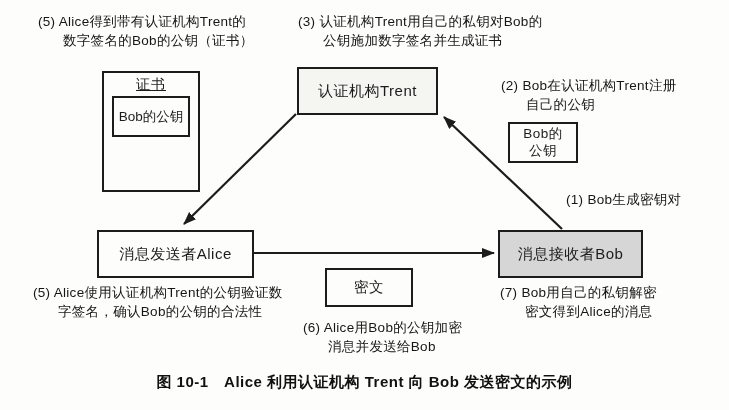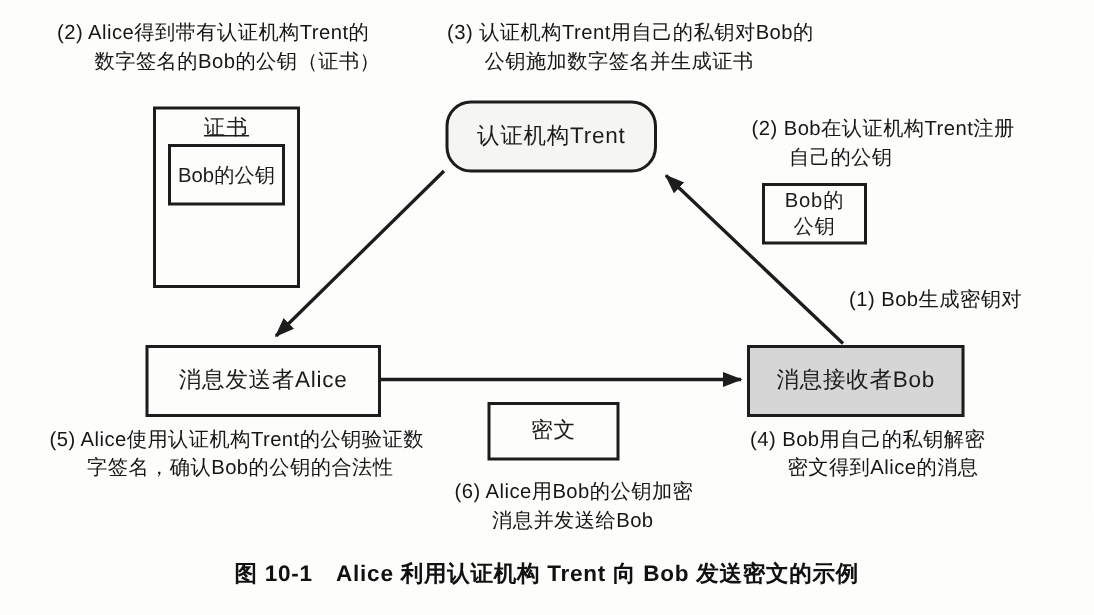--- a/index.html
+++ b/index.html
@@ -33,21 +33,21 @@
     display: flex;
     align-items: center;
     justify-content: center;
     text-align: center;
     font-size: 15px;
     letter-spacing: 0.5px;
     box-sizing: border-box;
     white-space: pre-line;
     line-height: 1.25;
   }
-  .trent-box   { left: 297px; top: 67px;  width: 141px; height: 48px; background: #f5f5f1; border-radius: 17px; }
+  .trent-box   { left: 297px; top: 67px;  width: 141px; height: 48px; background: #f5f5f1; }
   .alice-box   { left: 97px;  top: 230px; width: 157px; height: 48px; }
   .bob-box     { left: 498px; top: 230px; width: 145px; height: 48px; background: #d6d6d6; }
   .cipher-box  { left: 325px; top: 268px; width: 88px;  height: 39px; font-size: 14.5px; }
   .bobkey-box  { left: 508px; top: 122px; width: 70px;  height: 41px; font-size: 13.5px; }
 
   .cert-box {
     position: absolute;
     left: 102px; top: 71px;
     width: 98px; height: 121px;
     border: 2px solid #1c1c1c;
@@ -129,29 +129,29 @@
     <div class="cert-field f1">Bob的公钥</div>
   </div>
 
   <div class="box trent-box">认证机构Trent</div>
   <div class="box bobkey-box">Bob的
 公钥</div>
   <div class="box alice-box">消息发送者Alice</div>
   <div class="box bob-box">消息接收者Bob</div>
   <div class="box cipher-box">密文</div>
 
-  <div class="note note-4">(2) Alice得到带有认证机构Trent的
+  <div class="note note-4">(5) Alice得到带有认证机构Trent的
 数字签名的Bob的公钥（证书）</div>
   <div class="note note-3">(3) 认证机构Trent用自己的私钥对Bob的
 公钥施加数字签名并生成证书</div>
   <div class="note note-2">(2) Bob在认证机构Trent注册
 自己的公钥</div>
   <div class="note note-1">(1) Bob生成密钥对</div>
   <div class="note note-5">(5) Alice使用认证机构Trent的公钥验证数
 字签名，确认Bob的公钥的合法性</div>
   <div class="note note-6">(6) Alice用Bob的公钥加密
 消息并发送给Bob</div>
-  <div class="note note-7">(4) Bob用自己的私钥解密
+  <div class="note note-7">(7) Bob用自己的私钥解密
 密文得到Alice的消息</div>
 
   <div class="caption">图 10-1　Alice 利用认证机构 Trent 向 Bob 发送密文的示例</div>
 
 </div>
 
 </body></html>

